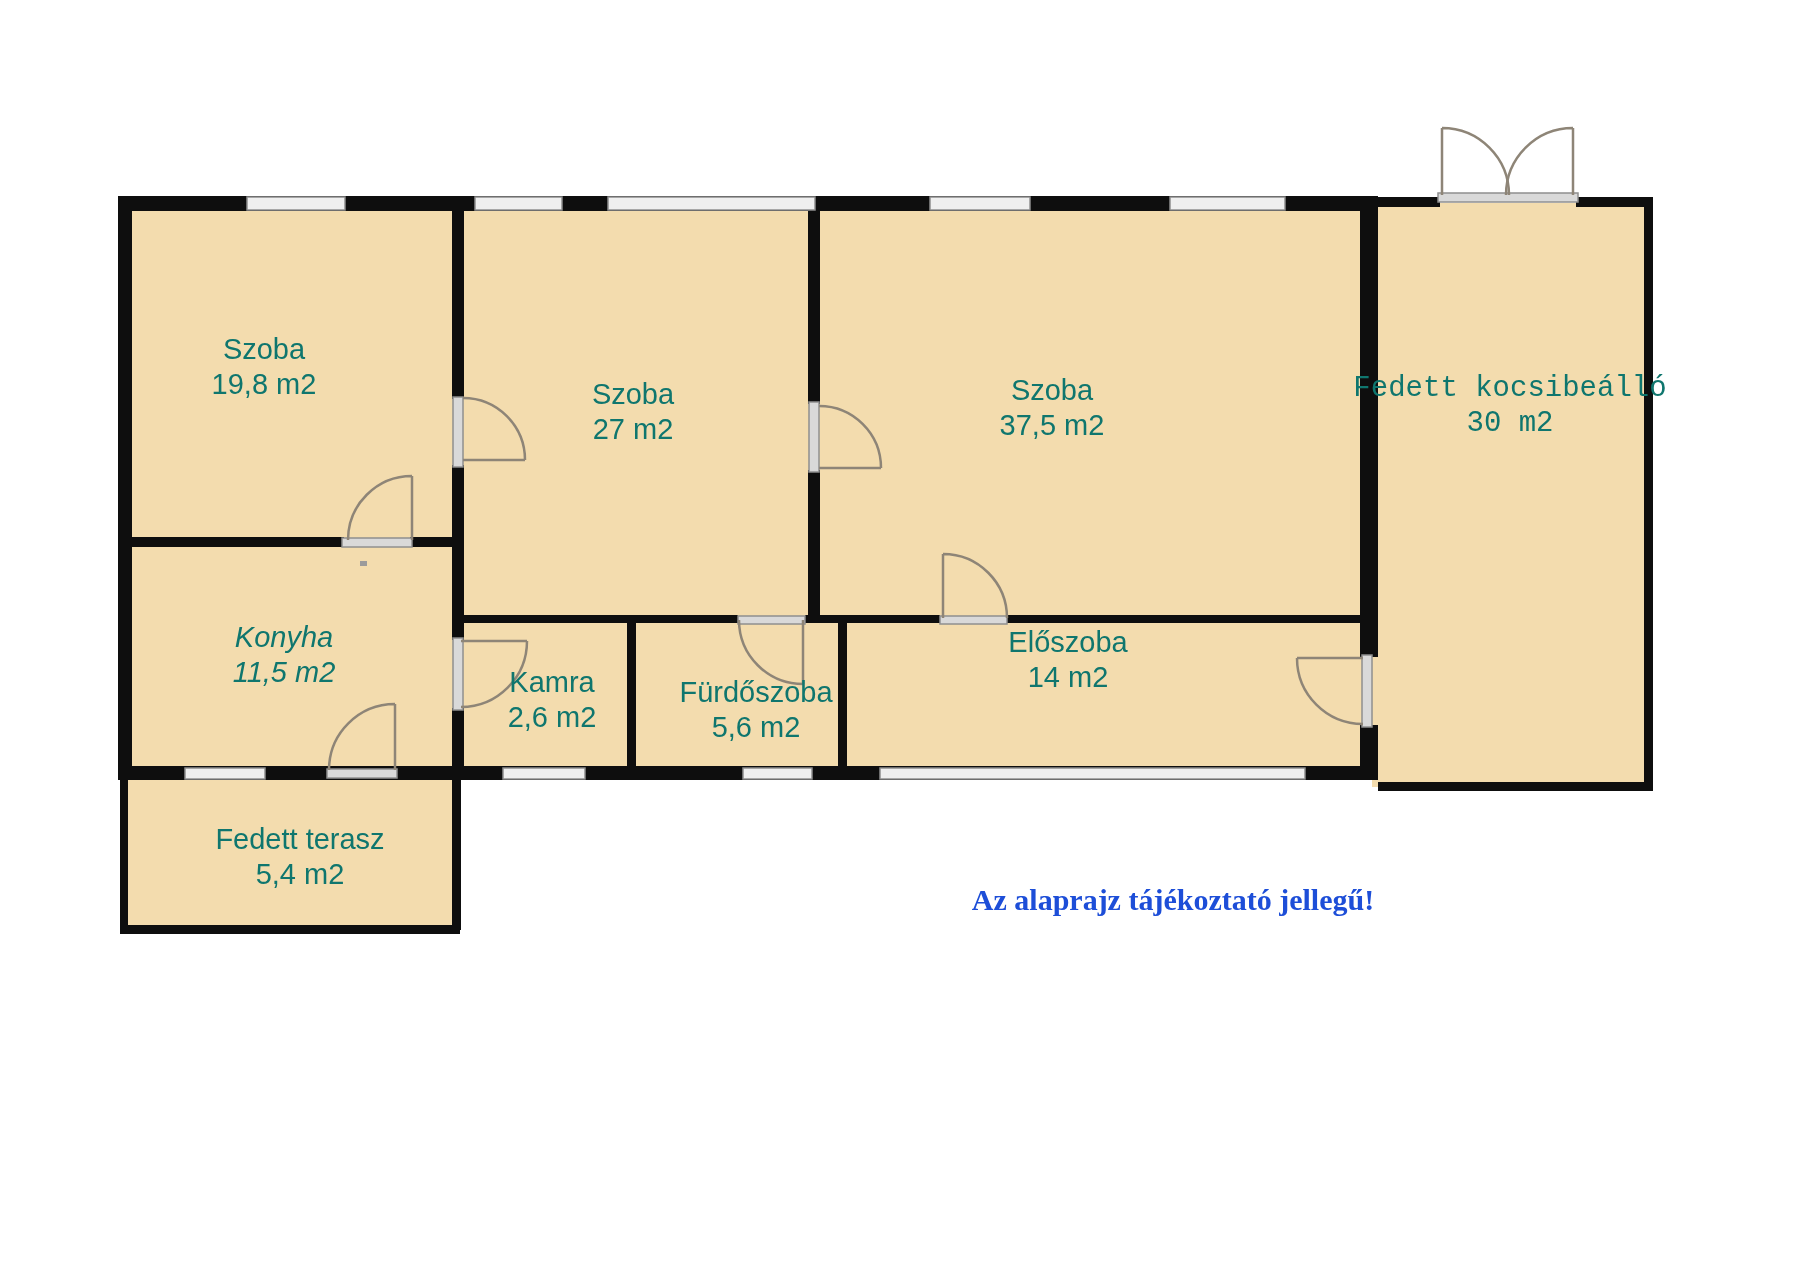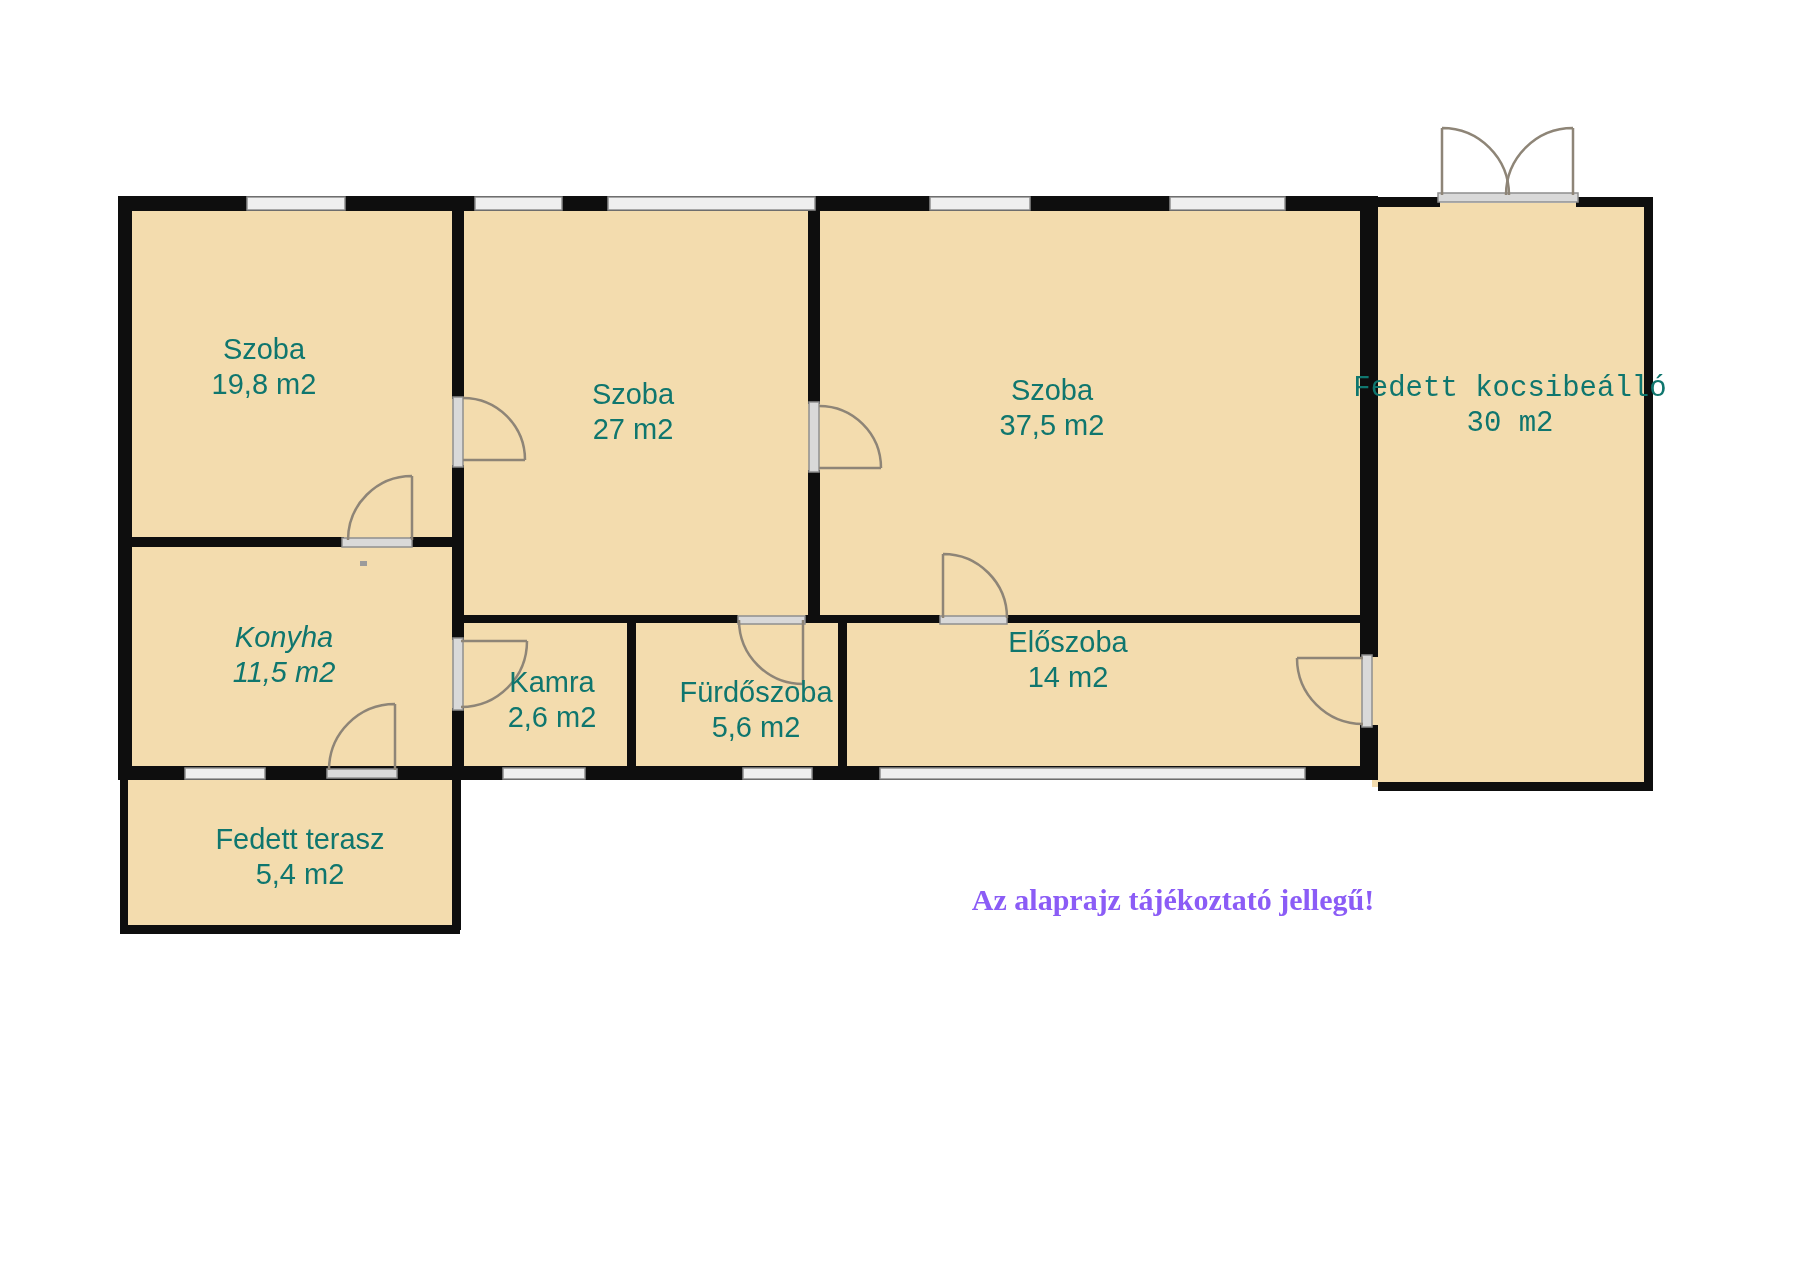--- a/index.html
+++ b/index.html
@@ -28,21 +28,21 @@
     line-height: 35px;
     color: #0f766e;
     white-space: nowrap;
   }
   .disclaimer {
     position: absolute;
     transform: translate(-50%, -50%);
     font-family: "Liberation Serif", serif;
     font-weight: bold;
     font-size: 30px;
-    color: #8b5cf6;
+    color: #1d4ed8;
     white-space: nowrap;
   }
 </style>
 </head>
 <body>
 
 <div class="canvas">
   <svg id="plan-svg" width="1809" height="1280" viewBox="0 0 1809 1280">
       <rect x="125" y="203" width="1242" height="570" fill="#f3dcae"></rect>
       <rect x="1372" y="203" width="278" height="584" fill="#f3dcae"></rect>

